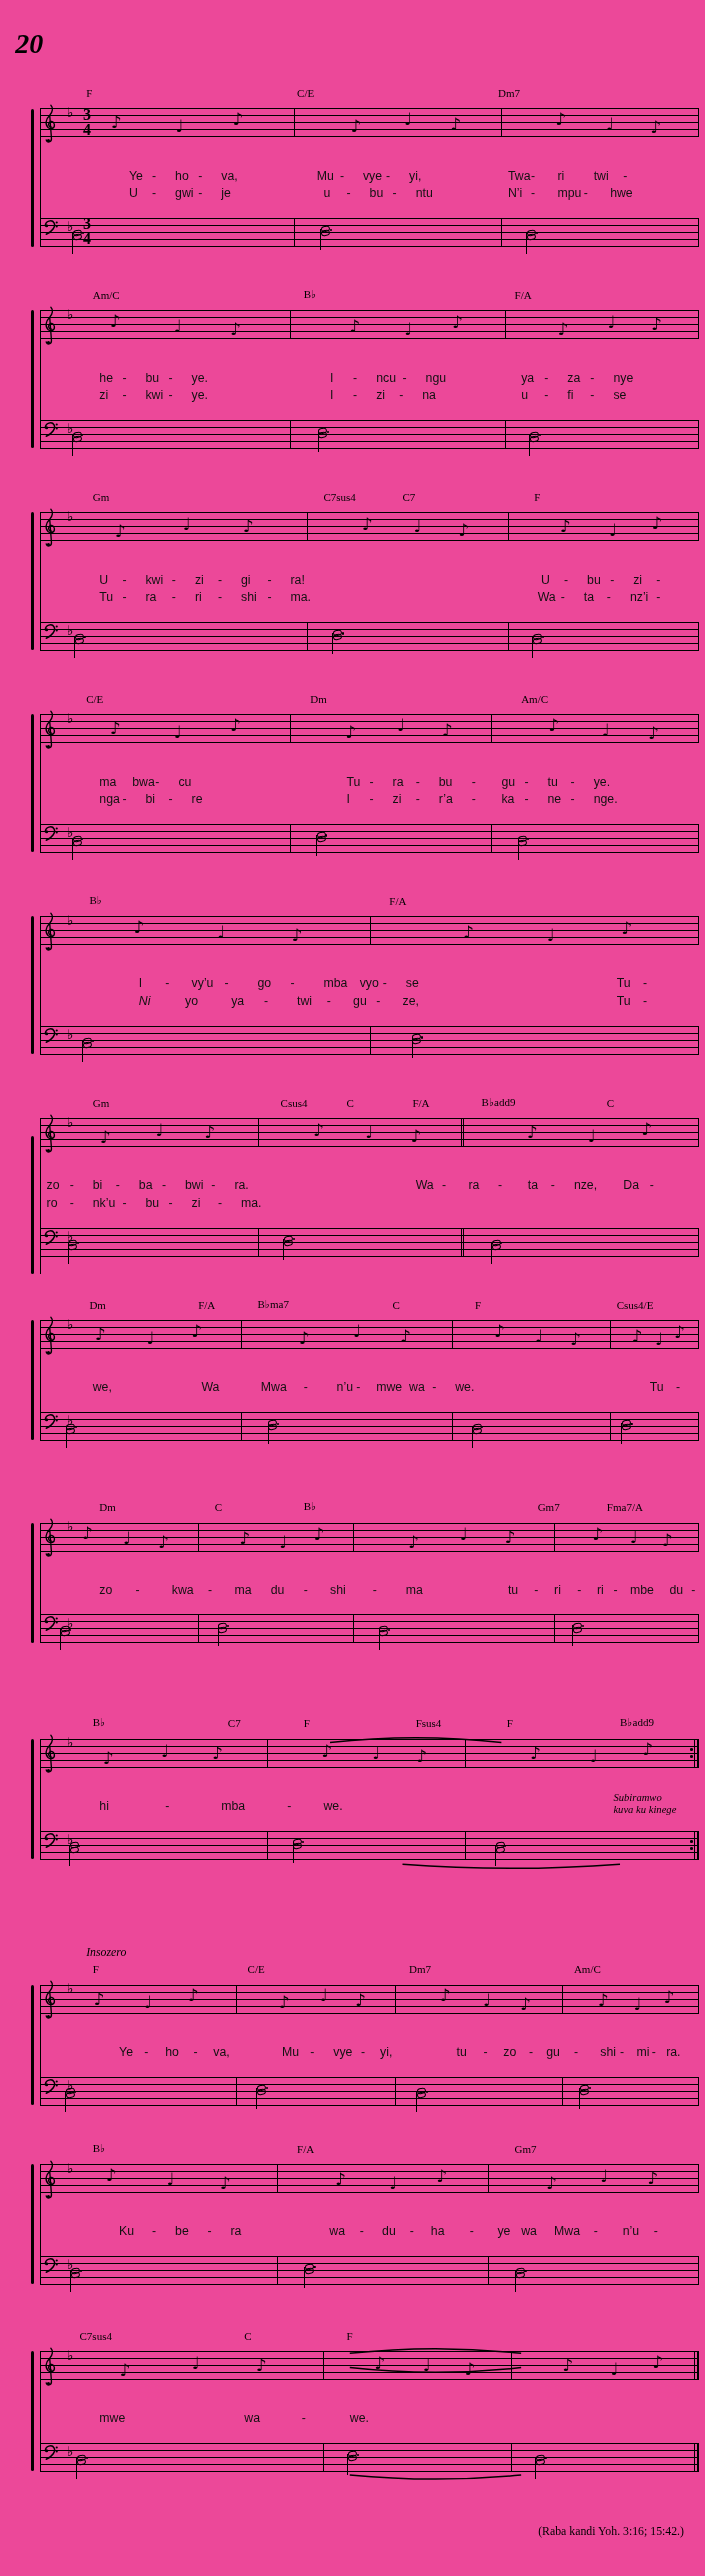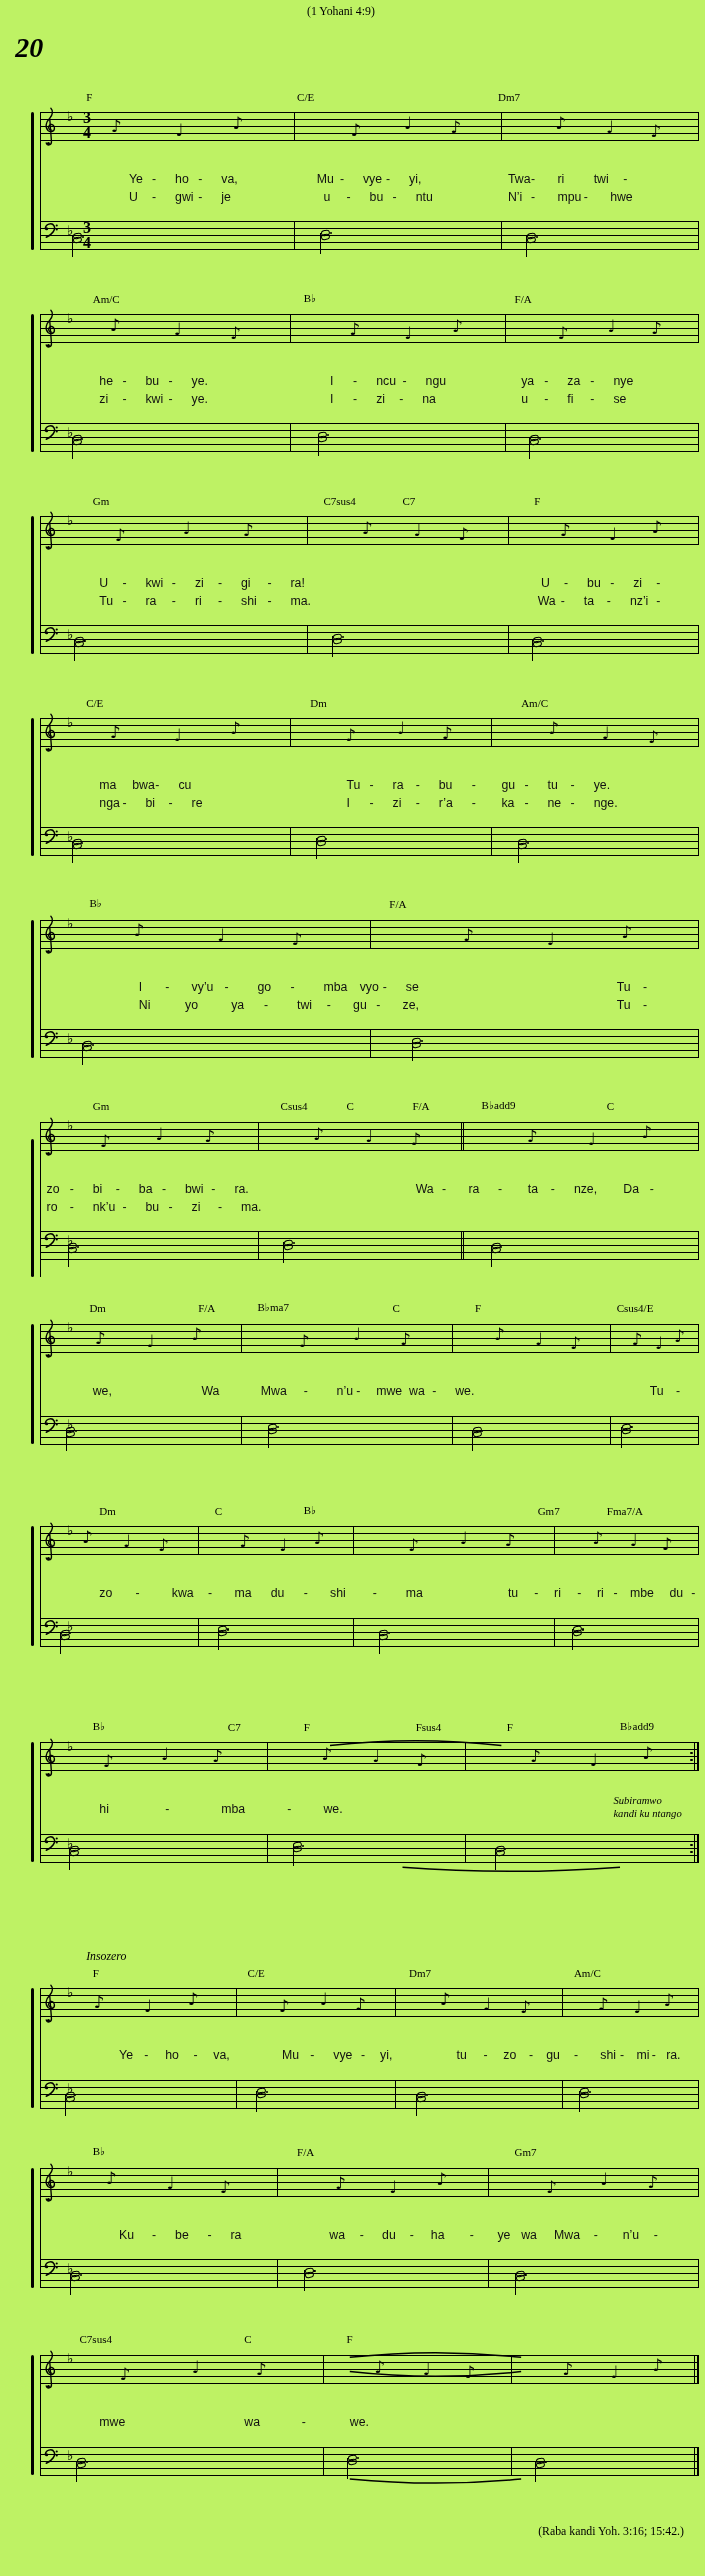--- a/index.html
+++ b/index.html
@@ -1,16 +1,16 @@
 <!DOCTYPE html>
 <html style="font-size:9.4px"><head>
 <meta charset="utf-8">
 <style>
   html,body{margin:0;padding:0;background:#fff;}
-  .page{position:relative;width:705px;height:2576px;background:#bef264;color:#000;overflow:hidden;
+  .page{position:relative;width:705px;height:2576px;background:#ec4899;color:#000;overflow:hidden;
         font-family:"Liberation Serif",serif;}
   
   .header{position:relative;height:85px;}
   .hnum{position:absolute;left:15.3px;top:28px;font:italic 700 28px "Liberation Serif",serif;}
   .hcenter{margin:0 35px 0 11.8px;text-align:center;}
   .htitle{padding-top:29px;font:italic 700 25px "Liberation Serif",serif;line-height:27px;}
   .hsub{margin-top:3.5px;font:11.8px "Liberation Serif",serif;}
   
   .system{position:relative;margin-right:5.9px;padding-left:40px;}
   .labelrow{position:relative;height:17.6px;}
@@ -55,21 +55,20 @@
   .footer{position:absolute;top:2524px;right:21px;font:11.8px "Liberation Serif",serif;}
 </style>
 </head>
 <body>
 
 <div class="page">
 
   <div class="header">
     <div class="hnum">20</div>
     <div class="hcenter">
-      <div class="hsub">(1 Yohani 4:9)</div>
     </div>
   </div>
 
   <section class="system sys2" style="margin-bottom:40px">
     <div class="chordrow">
         <span class="chord" style="left: 7%;">F</span>
         <span class="chord" style="left: 39%;">C/E</span>
         <span class="chord" style="left: 69.5%;">Dm7</span>
       </div>
     <div class="staff treble">
@@ -485,21 +484,21 @@
         <span class="syl" style="left: 33%;">go</span>
         <span class="syl" style="left: 38%;">-</span>
         <span class="syl" style="left: 43%;">mba</span>
         <span class="syl" style="left: 48.5%;">vyo</span>
         <span class="syl" style="left: 52%;">-</span>
         <span class="syl" style="left: 55.5%;">se</span>
         <span class="syl" style="left: 87.5%;">Tu</span>
         <span class="syl" style="left: 91.5%;">-</span>
       </div>
     <div class="lyricrow">
-        <span class="syl" style="left: 15%;">Ni</span>
+        <span class="syl" style="left: 15%; font-style: italic;">Ni</span>
         <span class="syl" style="left: 22%;">yo</span>
         <span class="syl" style="left: 29%;">ya</span>
         <span class="syl" style="left: 34%;">-</span>
         <span class="syl" style="left: 39%;">twi</span>
         <span class="syl" style="left: 43.5%;">-</span>
         <span class="syl" style="left: 47.5%;">gu</span>
         <span class="syl" style="left: 51%;">-</span>
         <span class="syl" style="left: 55%;">ze,</span>
         <span class="syl" style="left: 87.5%;">Tu</span>
         <span class="syl" style="left: 91.5%;">-</span>
@@ -844,21 +843,21 @@
         <span class="note" style="left: 75.15%; top: 14px;">♪</span>
         <span class="note" style="left: 84.025%; top: 17.6px;">♩</span>
         <span class="note" style="left: 92.19%; top: 10.6px;">♪</span>
         <svg class="slursvg" viewBox="0 0 100 49" preserveAspectRatio="none">
           <path d="M 44 6 Q 57 -10 70 6" fill="none" stroke="#000" stroke-width="1.5" vector-effect="non-scaling-stroke"></path>
         </svg>
       </div>
     <div class="lyricrow">
       <span class="sidetext">
           <span>Subiramwo</span>
-          <span>kandi ku ntango</span>
+          <span>kuva ku kinege</span>
         </span>
     <span class="syl" style="left: 9%;">hi</span>
         <span class="syl" style="left: 19%;">-</span>
         <span class="syl" style="left: 27.5%;">mba</span>
         <span class="syl" style="left: 37.5%;">-</span>
         <span class="syl" style="left: 43%;">we.</span>
       </div>
     <div class="staff bass">
   <svg class="clefsvg b" viewBox="0 0 24 30">
     <circle cx="4.2" cy="13" r="2.6"></circle>

